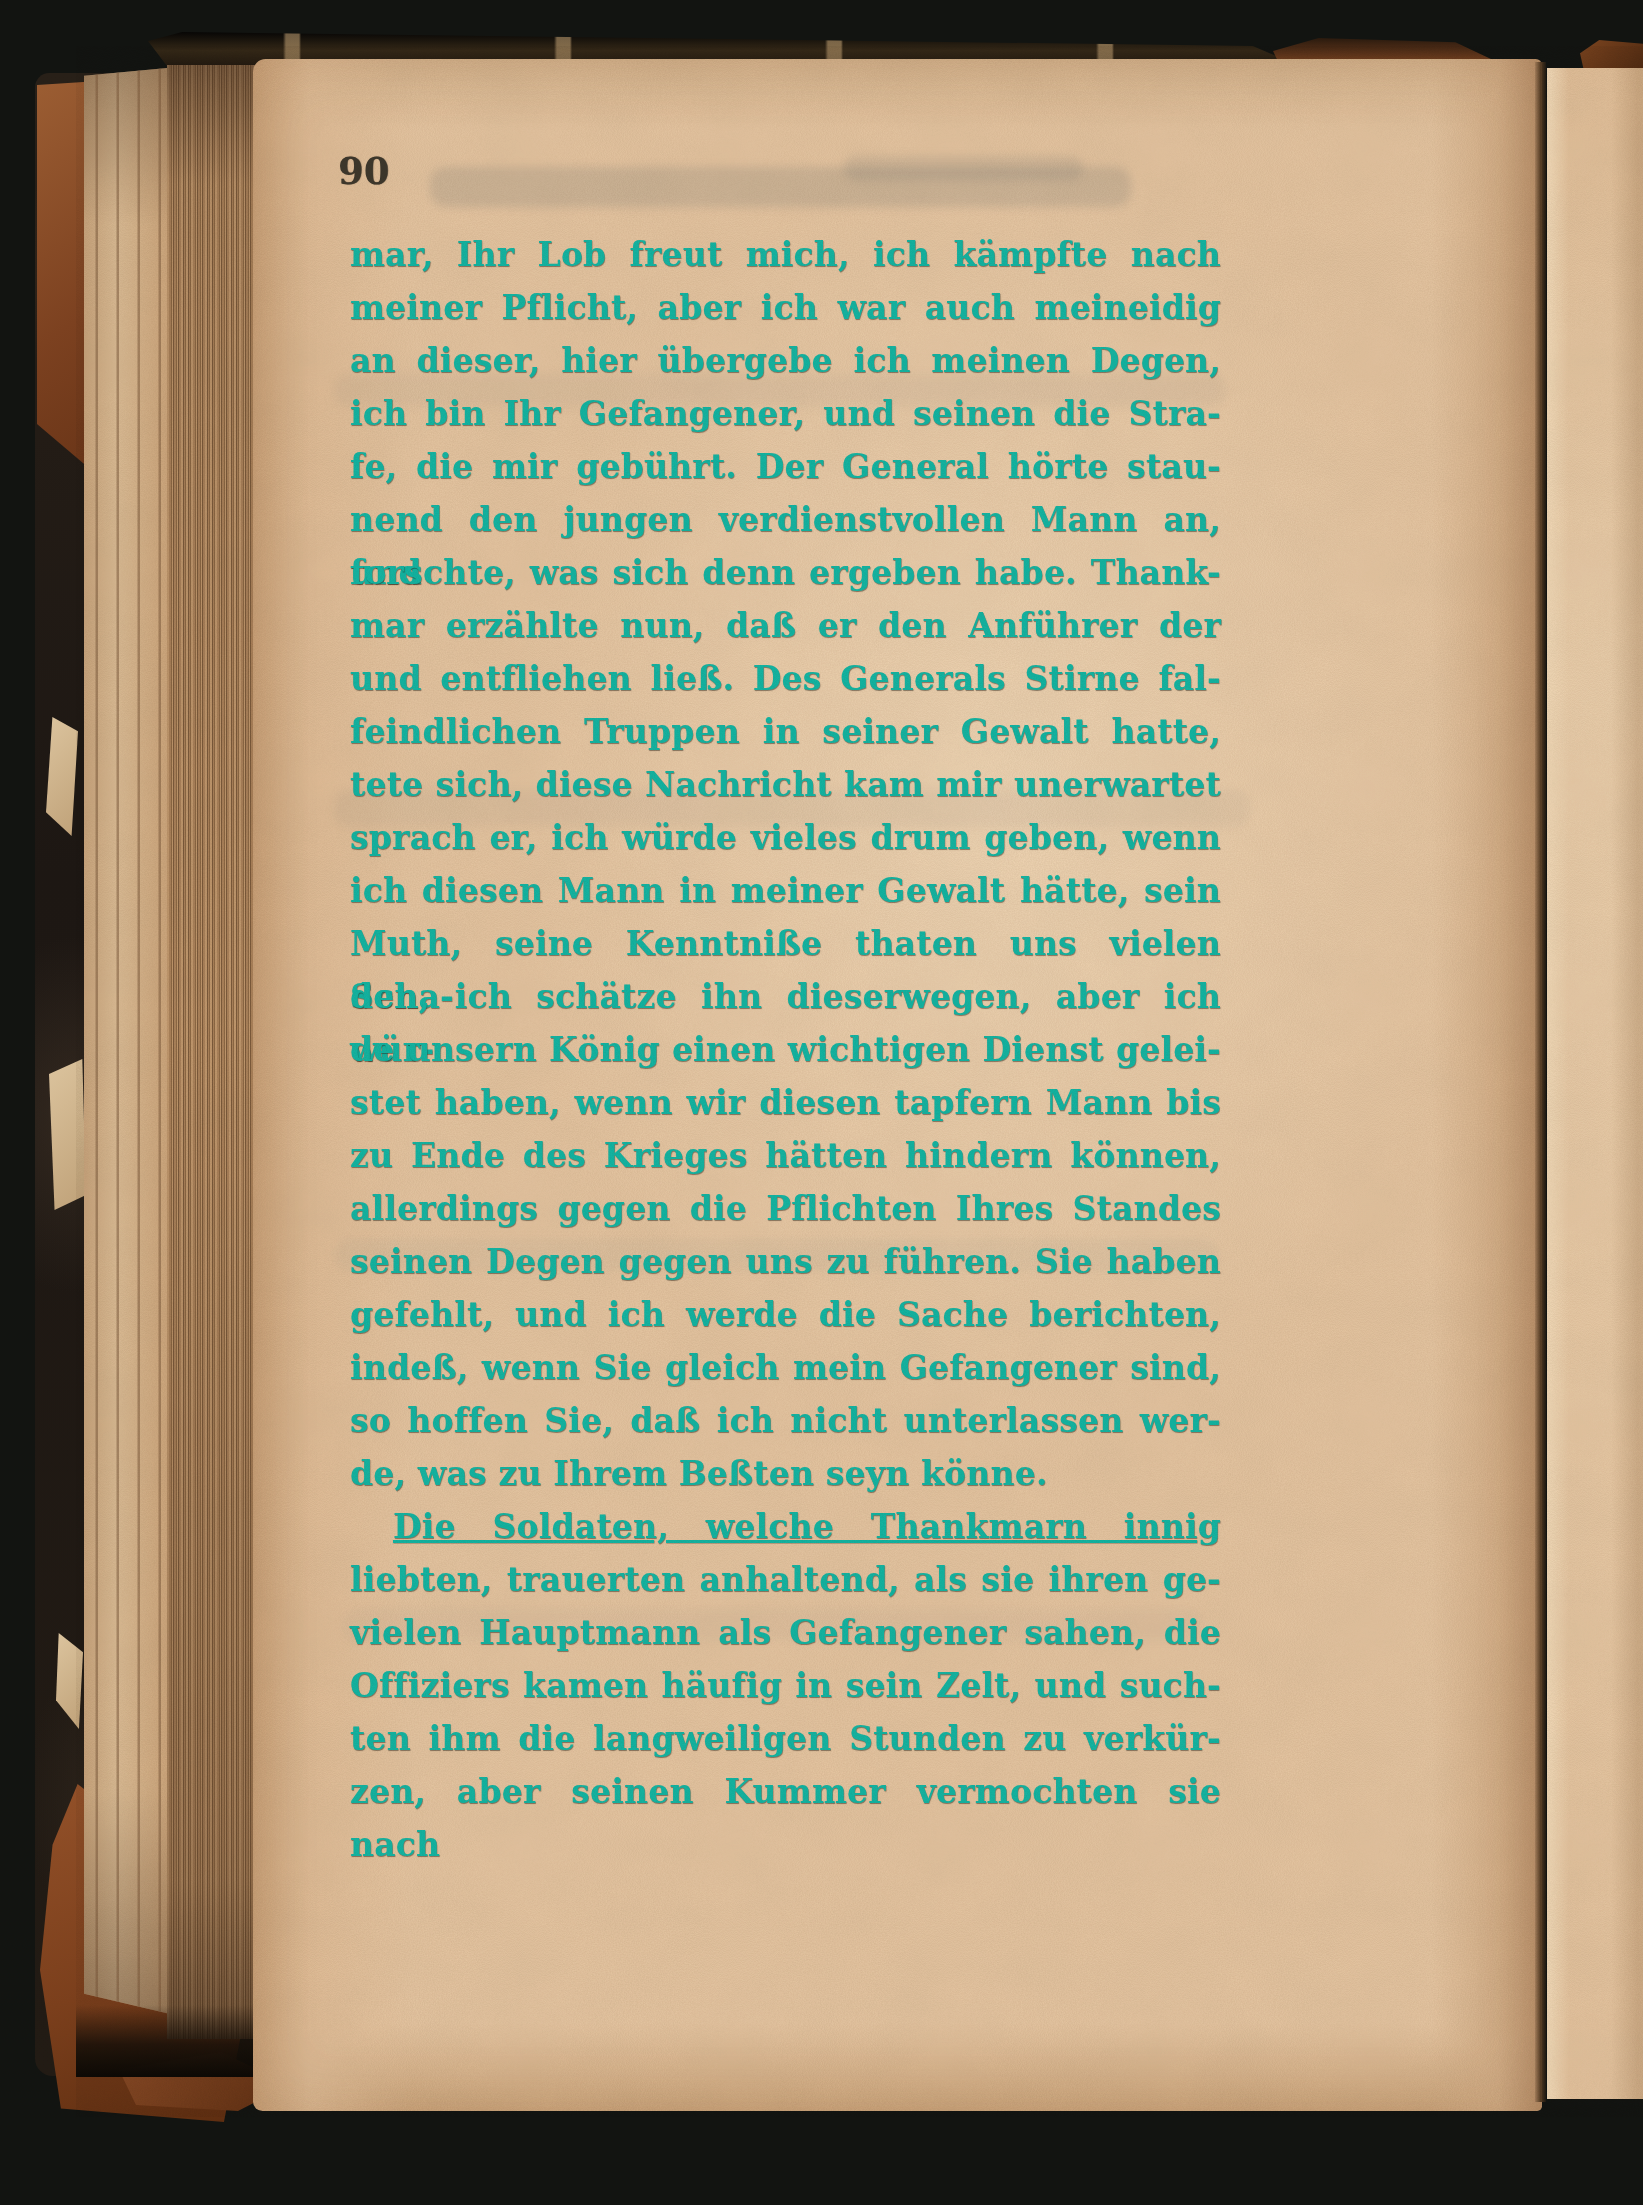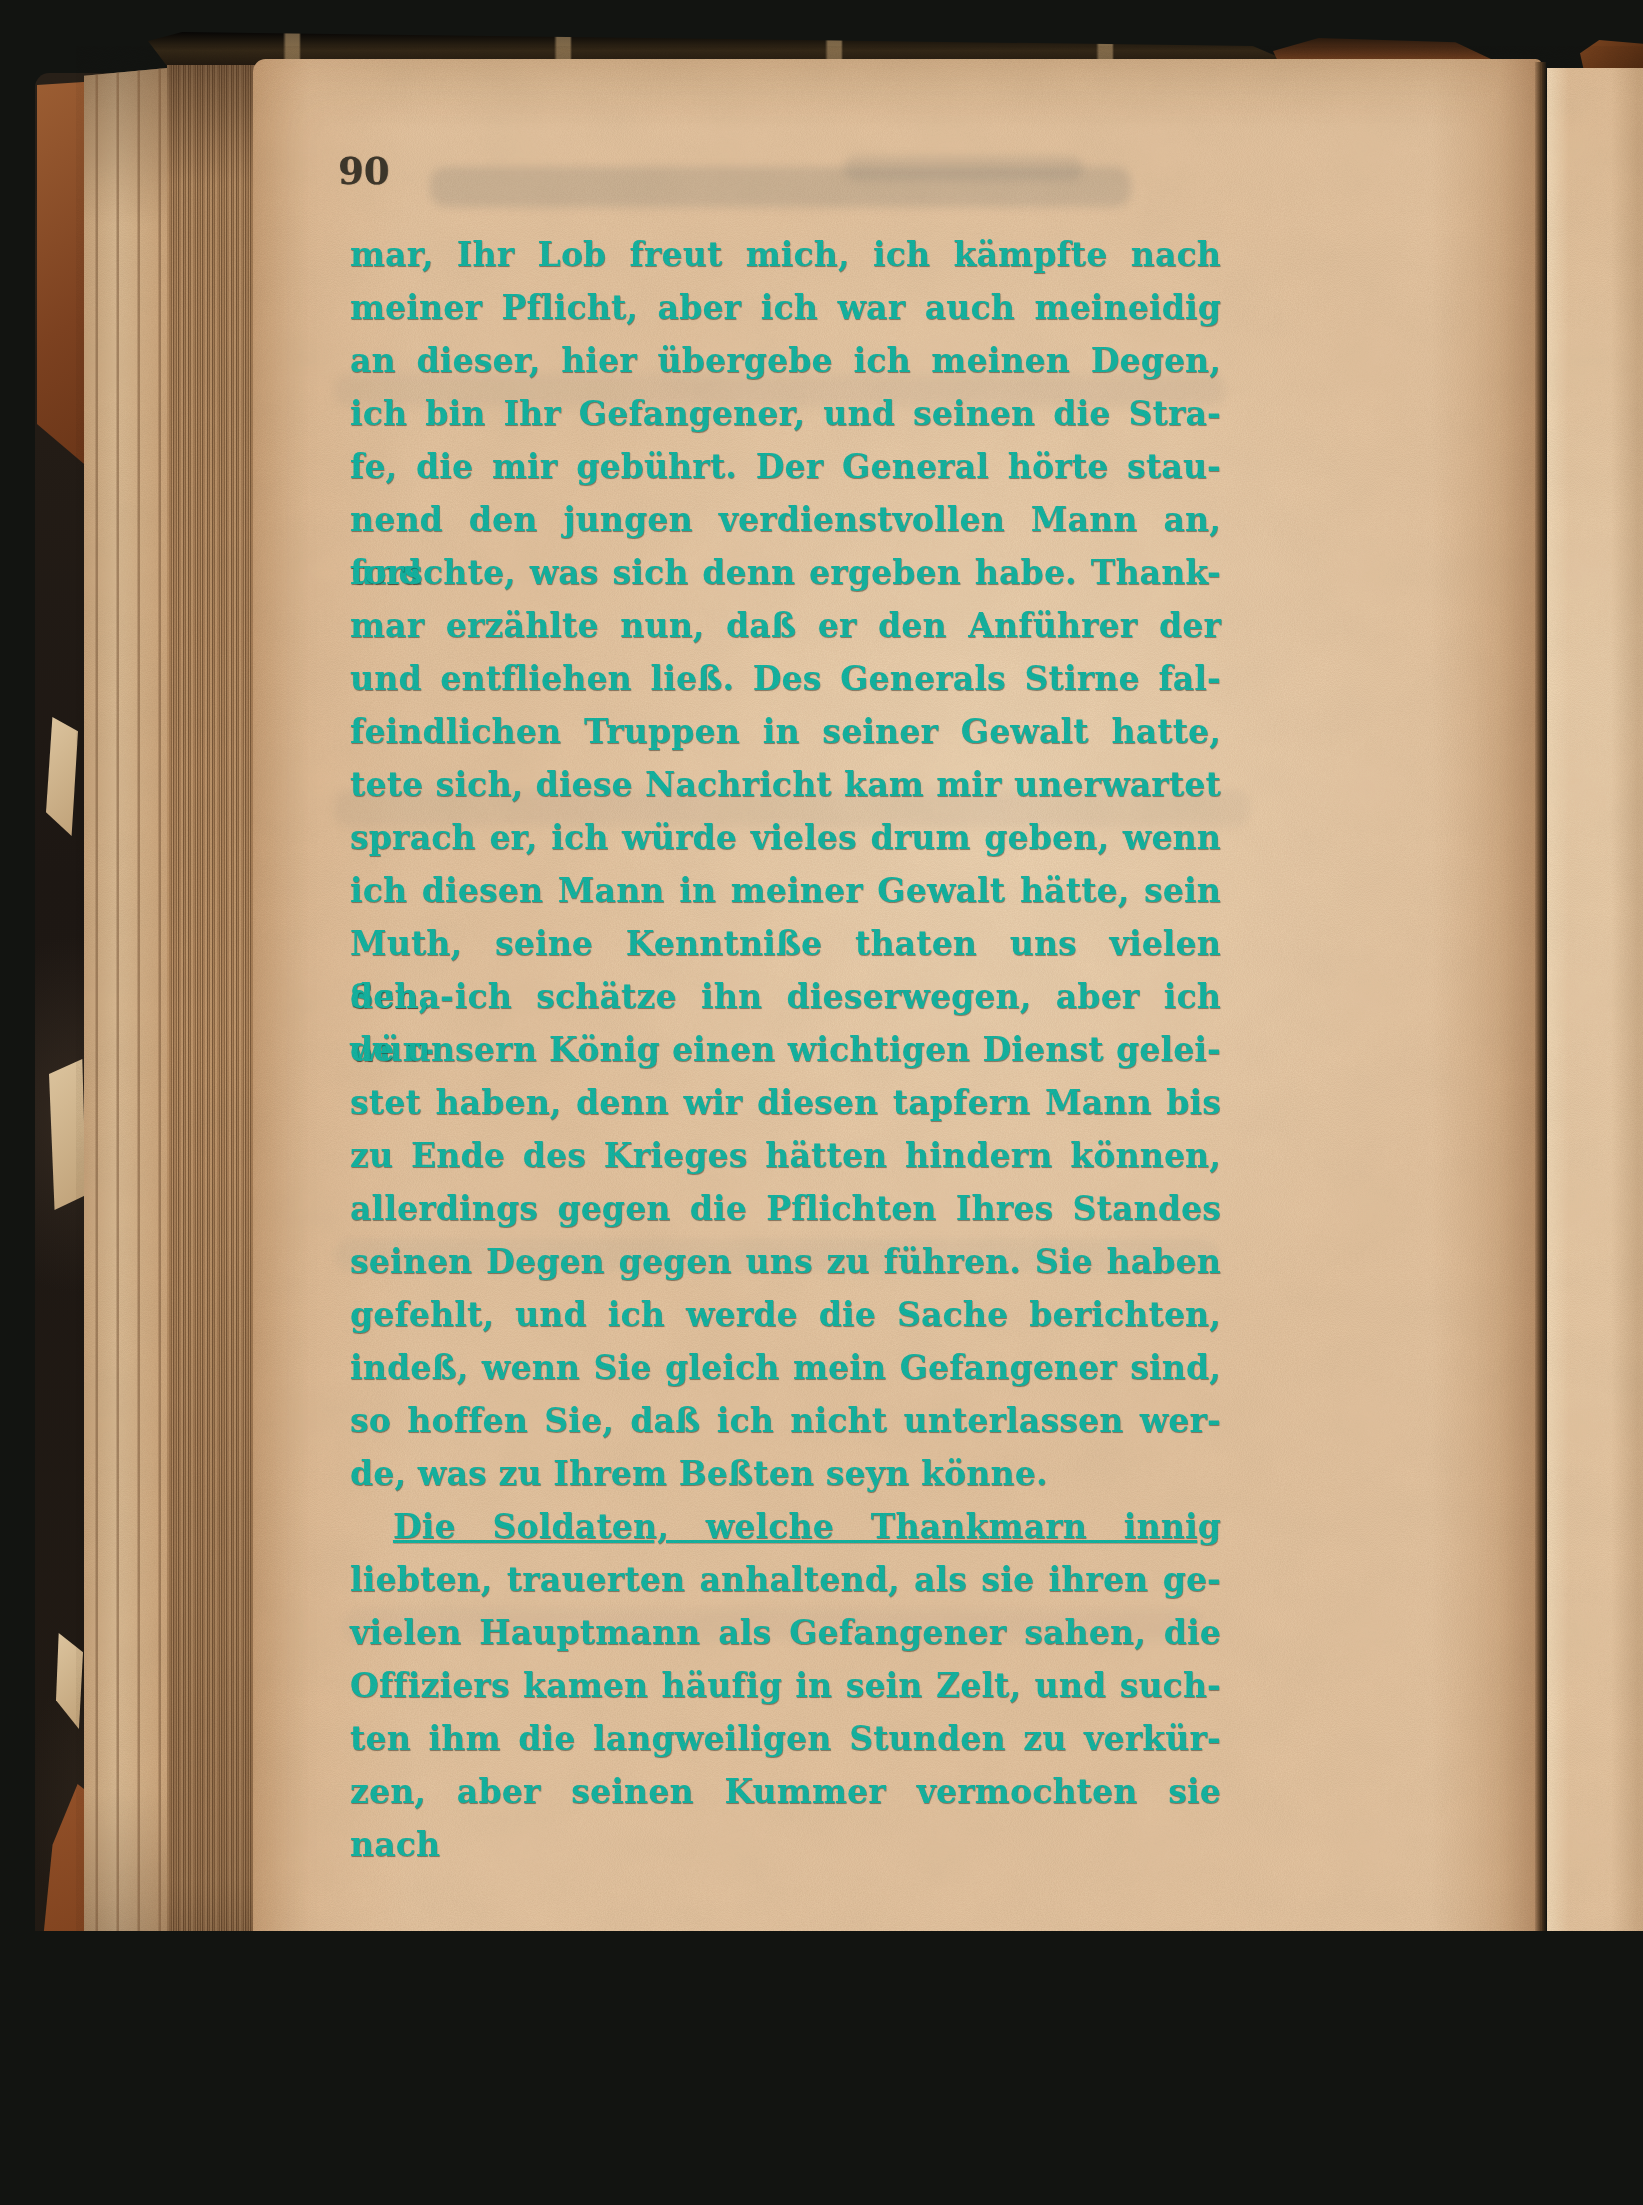--- a/index.html
+++ b/index.html
@@ -1,16 +1,16 @@
 <!DOCTYPE html>
 <html style="font-size:12.7px"><head>
 <meta charset="utf-8">
 <style>
   html,body{margin:0;padding:0;background:#121411;}
-  .scene{position:relative;width:1644px;height:1931px;overflow:hidden;
+  .scene{position:relative;width:1644px;height:2205px;overflow:hidden;
     background:
       radial-gradient(1115px 717px at 10% 6%, #22241f 0%, rgba(34,36,31,0) 60%),
       radial-gradient(956px 637px at 90% 4%, #1e201c 0%, rgba(30,32,28,0) 55%),
       linear-gradient(180deg,#1a1c19 0%,#15171
 4 60%,#101
 20f 100%);
     font-family:"DejaVu Serif", serif;}
   .scene *{position:absolute;}
 
   
@@ -143,21 +143,21 @@
     <span class="tl">forschte, was sich denn ergeben habe. Thank-</span>
     <span class="tl">mar erzählte nun, daß er den Anführer der</span>
     <span class="tl">und entfliehen ließ. Des Generals Stirne fal-</span>
     <span class="tl">feindlichen Truppen in seiner Gewalt hatte,</span>
     <span class="tl">tete sich, diese Nachricht kam mir unerwartet</span>
     <span class="tl">sprach er, ich würde vieles drum geben, wenn</span>
     <span class="tl">ich diesen Mann in meiner Gewalt hätte, sein</span>
     <span class="tl">Muth, seine Kenntniße thaten uns vielen Scha-</span>
     <span class="tl">den, ich schätze ihn dieserwegen, aber ich wür-</span>
     <span class="tl">de unsern König einen wichtigen Dienst gelei-</span>
-    <span class="tl">stet haben, denn wir diesen tapfern Mann bis</span>
+    <span class="tl">stet haben, wenn wir diesen tapfern Mann bis</span>
     <span class="tl">zu Ende des Krieges hätten hindern können,</span>
     <span class="tl">allerdings gegen die Pflichten Ihres Standes</span>
     <span class="tl">seinen Degen gegen uns zu führen. Sie haben</span>
     <span class="tl">gefehlt, und ich werde die Sache berichten,</span>
     <span class="tl">indeß, wenn Sie gleich mein Gefangener sind,</span>
     <span class="tl">so hoffen Sie, daß ich nicht unterlassen wer-</span>
     <span class="tl end">de, was zu Ihrem Beßten seyn könne.</span>
     <span class="tl indent">Die Soldaten, welche Thankmarn innig</span>
     <span class="tl">liebten, trauerten anhaltend, als sie ihren ge-</span>
     <span class="tl">vielen Hauptmann als Gefangener sahen, die</span>

